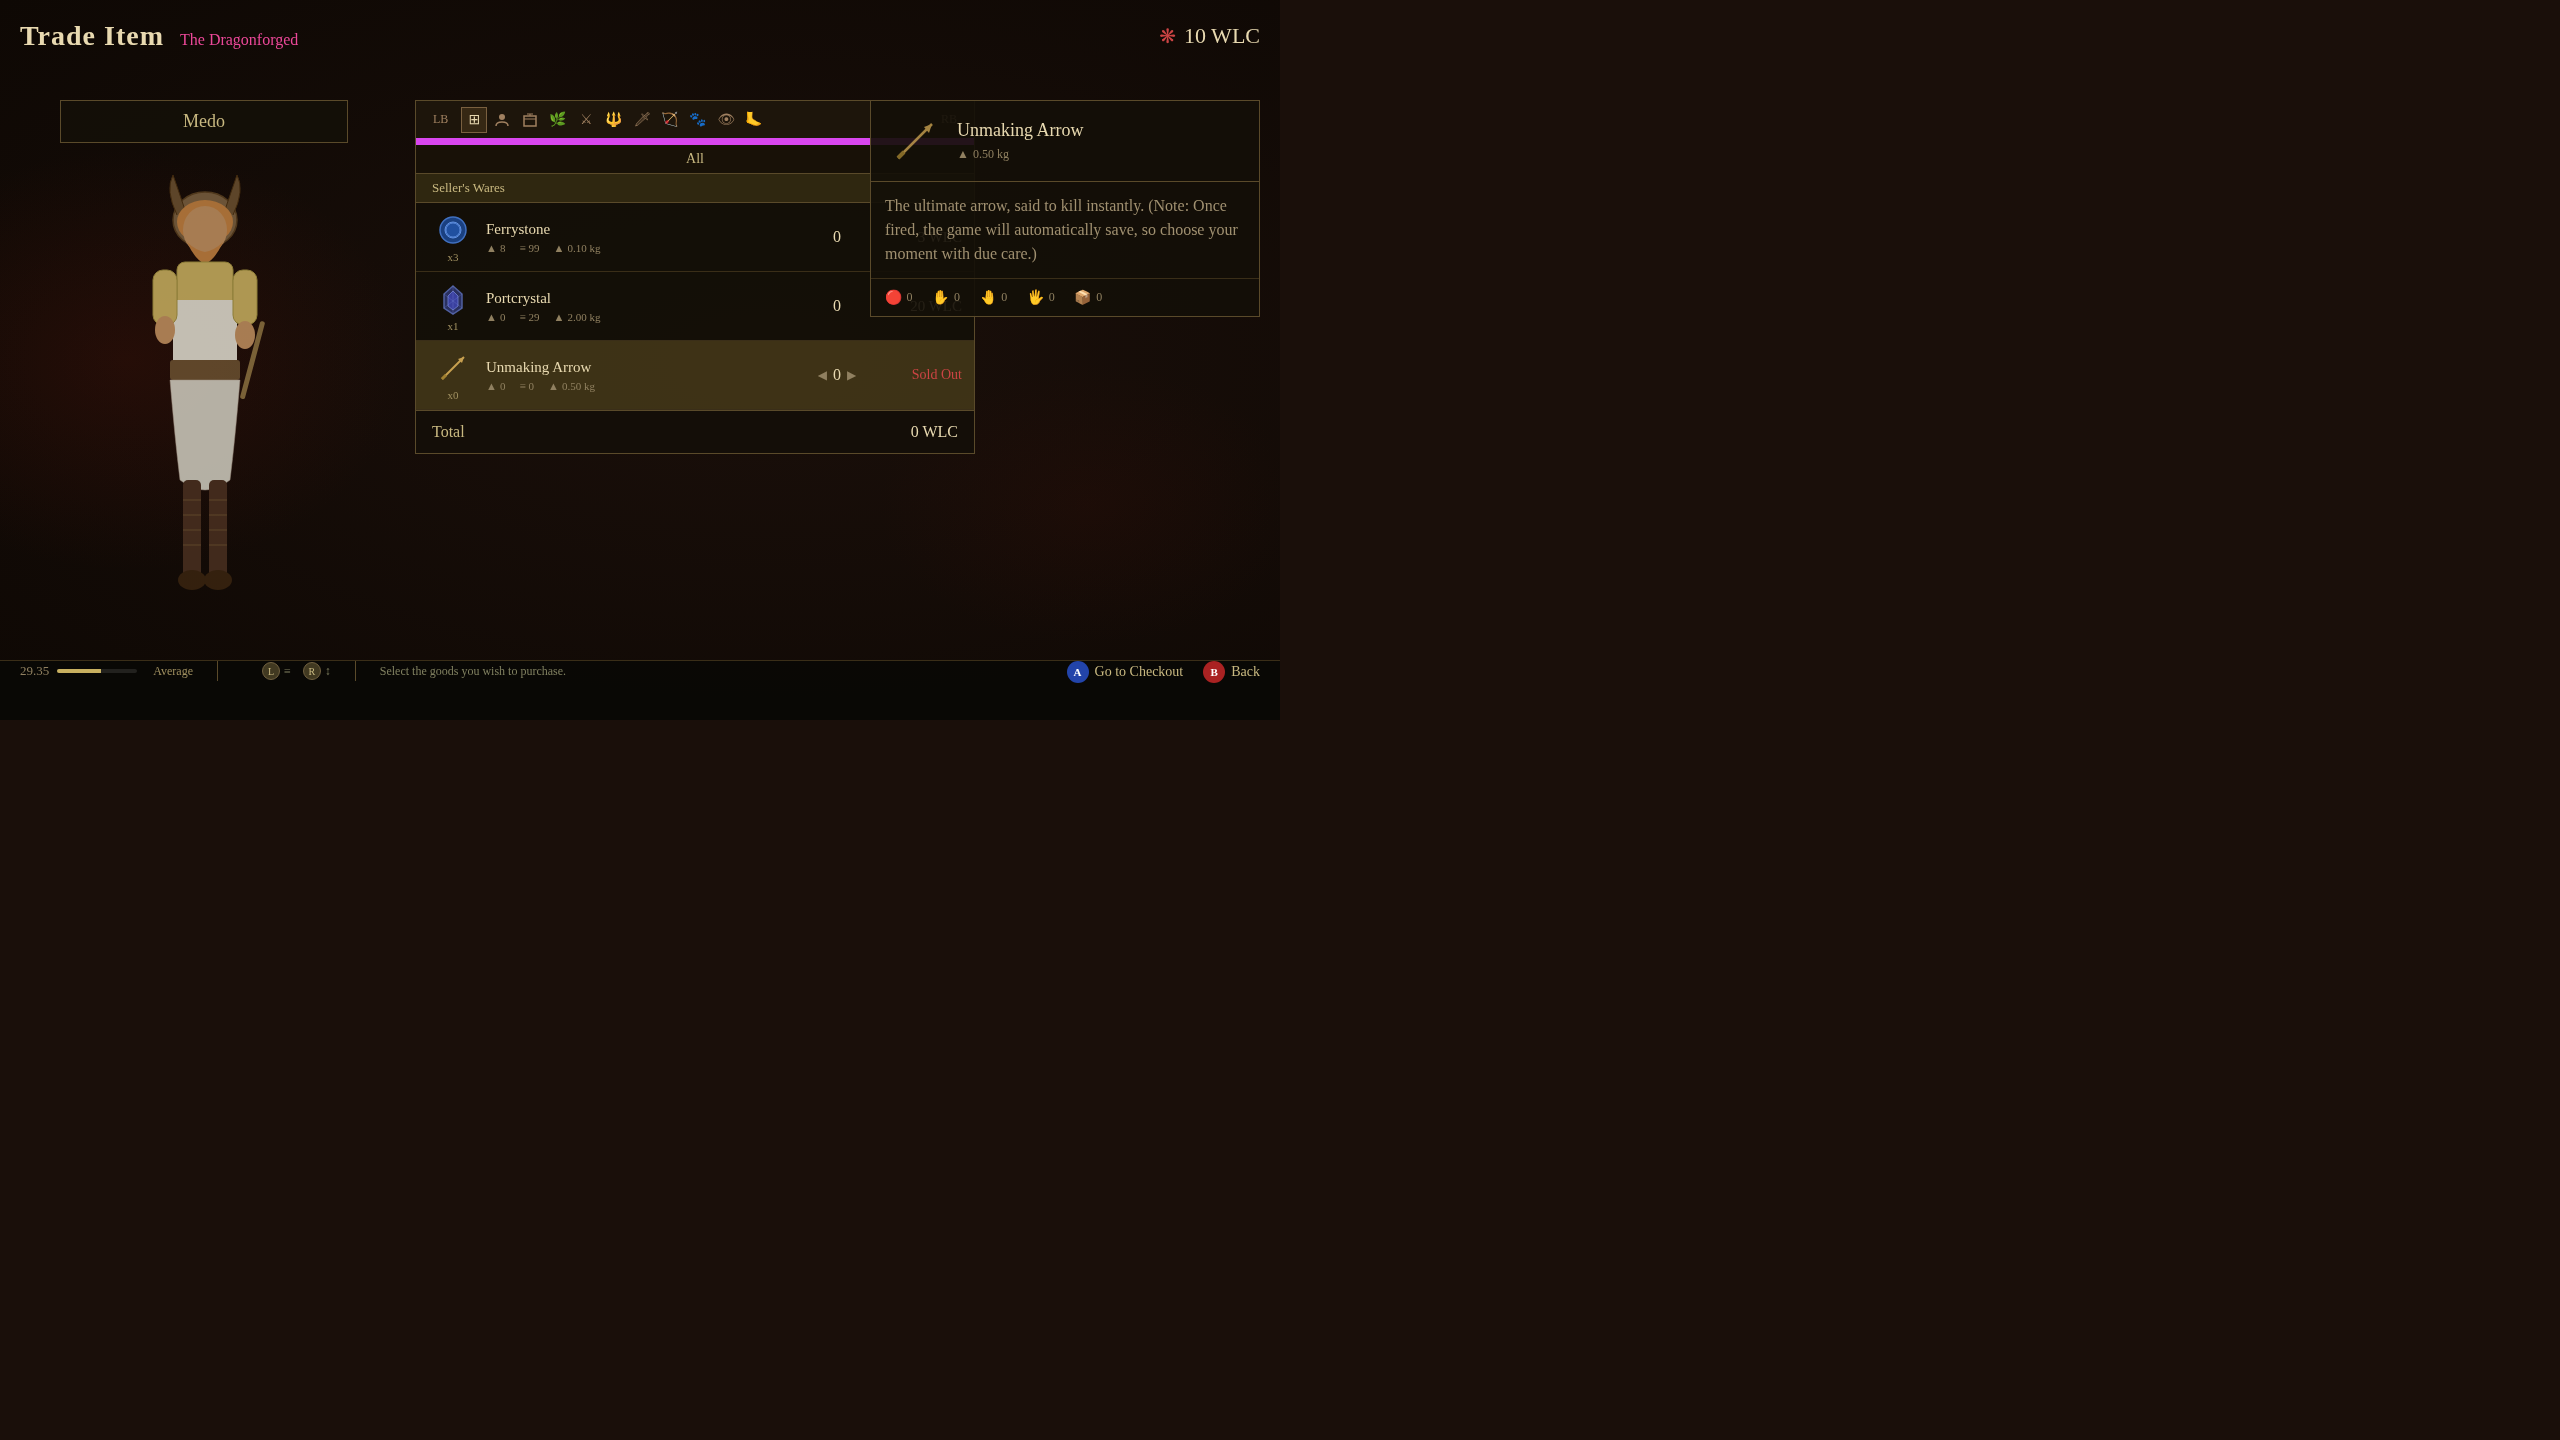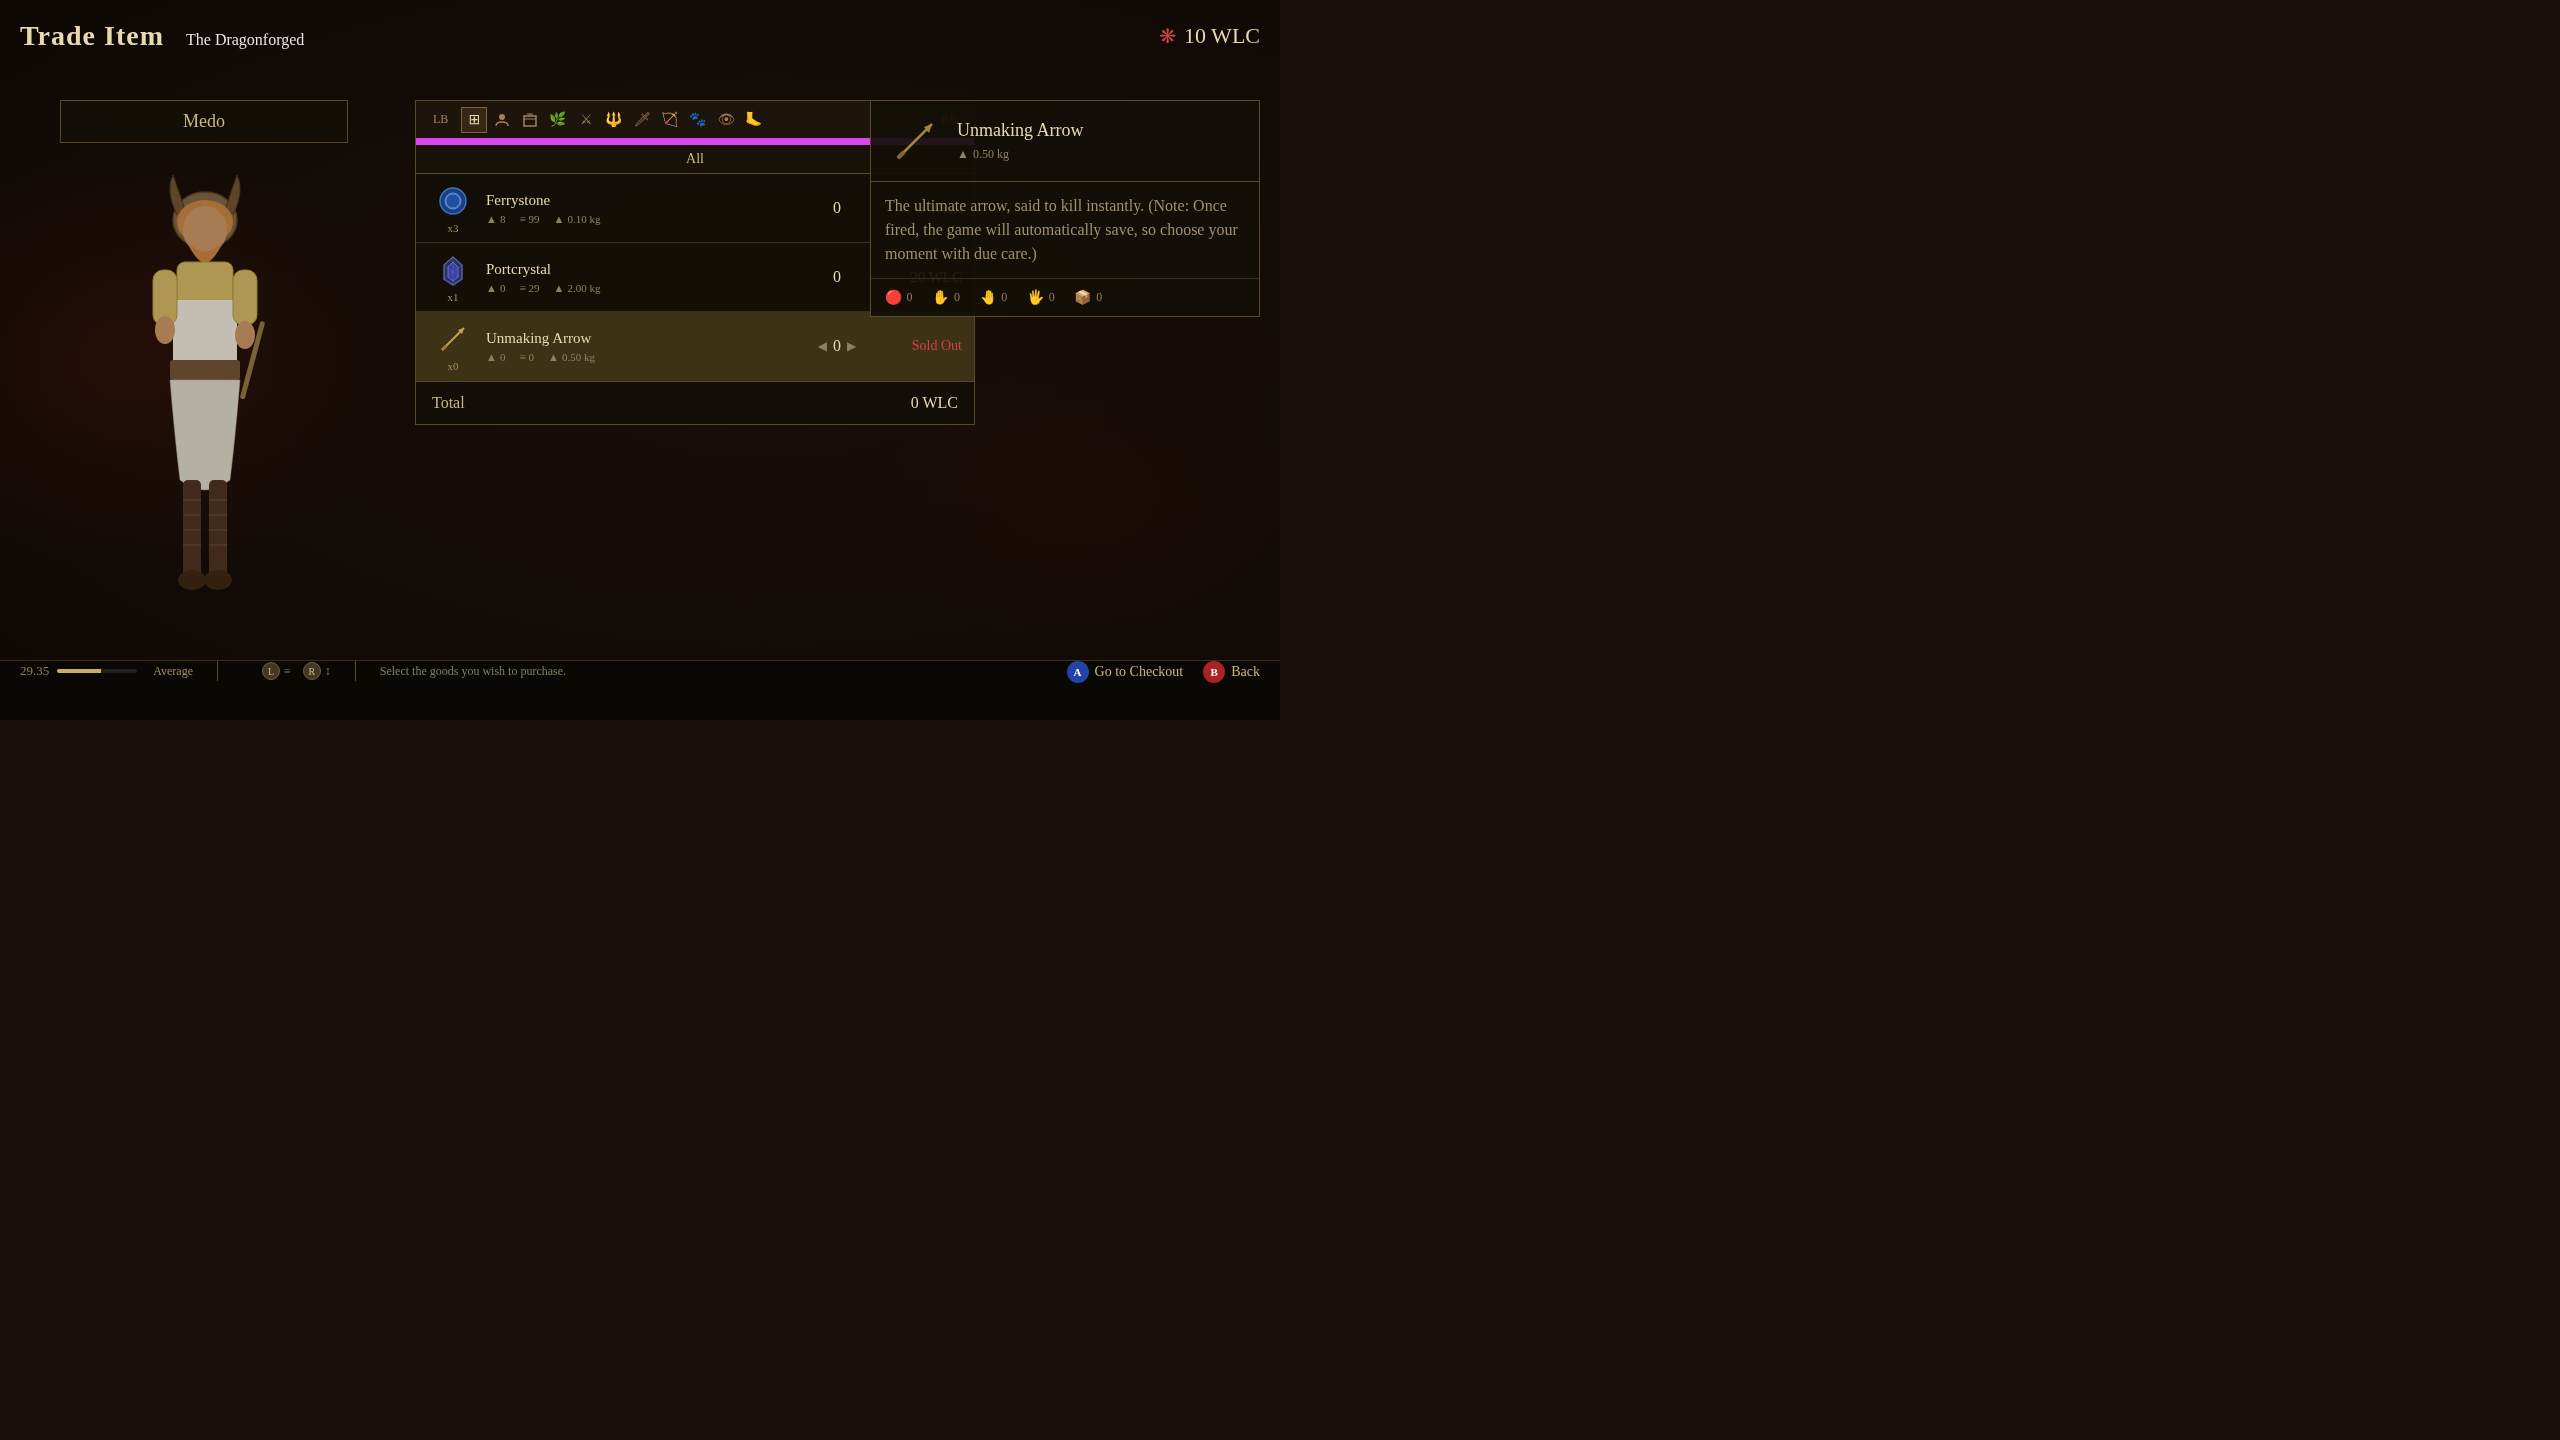--- a/index.html
+++ b/index.html
@@ -69,22 +69,22 @@
 
     .title-main {
       font-size: 28px;
       color: #e8d9b0;
       font-weight: bold;
       letter-spacing: 1px;
     }
 
     .title-sub {
       font-size: 16px;
-      color: #e5e5e5;
-      margin-left: 10px;
+      color: #ec4899;
+      margin-left: 4px;
     }
 
     .currency-display {
       display: flex;
       align-items: center;
       gap: 8px;
       font-size: 22px;
       color: #e8d9b0;
     }
 
@@ -581,20 +581,21 @@
       <div class="tab-icon">🏹</div>
       <div class="tab-icon">🐾</div>
       <div class="tab-icon">👁</div>
       <div class="tab-icon">🦶</div>
       <div class="tab-spacer"></div>
       <div class="tab-btn">RB</div>
     </div>
 
     <div class="category-label">All</div>
 
+    <div class="section-header">Seller's Wares</div>
 
     <div class="items-list">
 
       <div class="item-row">
         <div class="item-icon-area">
           <div class="item-icon">
             <svg width="34" height="34" viewBox="0 0 34 34">
                 <circle cx="17" cy="17" r="13" fill="#1a4080" stroke="#4070c0" stroke-width="1.5"></circle>
                 <circle cx="17" cy="17" r="8" fill="#2050a0" stroke="#6090e0" stroke-width="1"></circle>
                 <path d="M12 12 Q17 8 22 12 Q26 17 22 22 Q17 26 12 22 Q8 17 12 12" fill="none" stroke="#80b0ff" stroke-width="0.8" opacity="0.7"></path>

